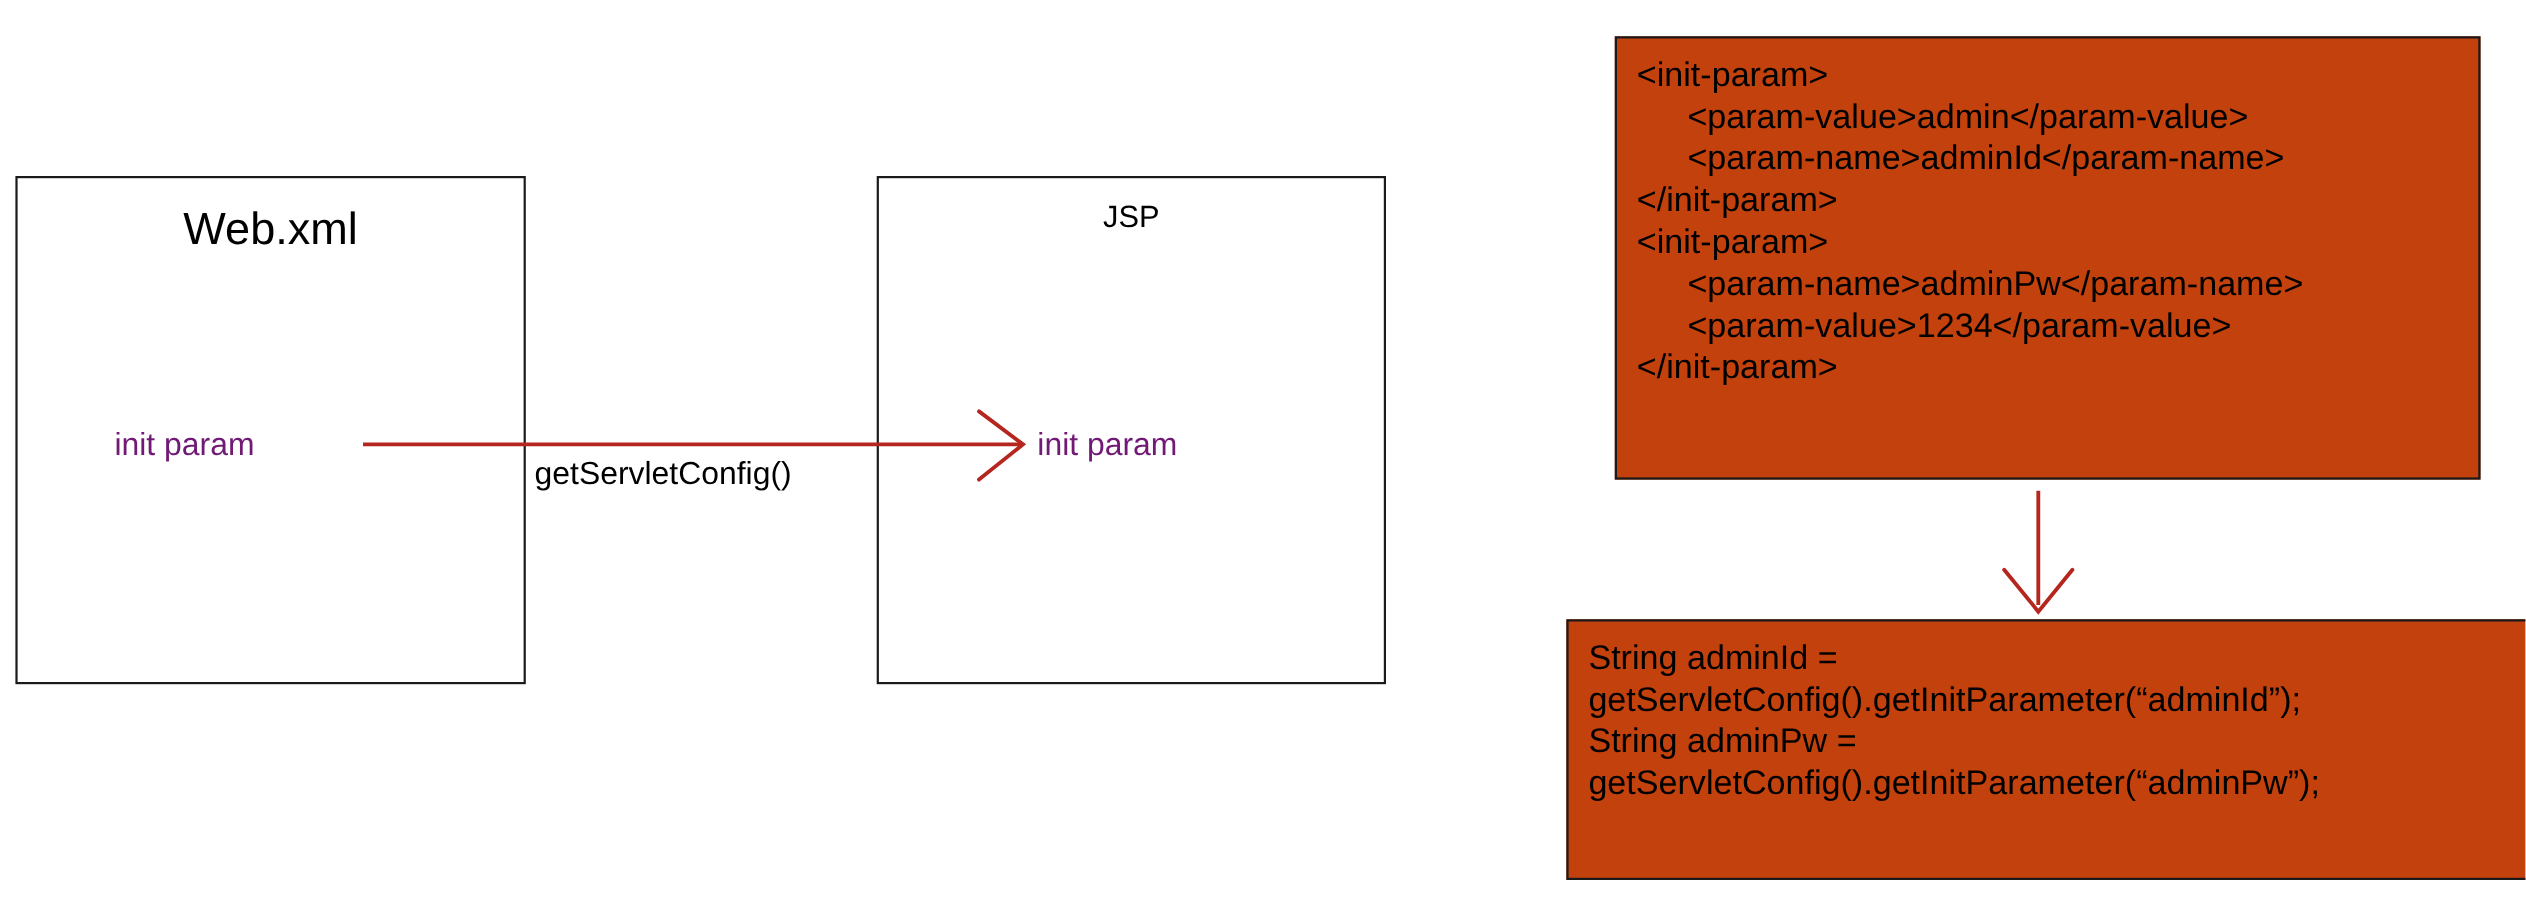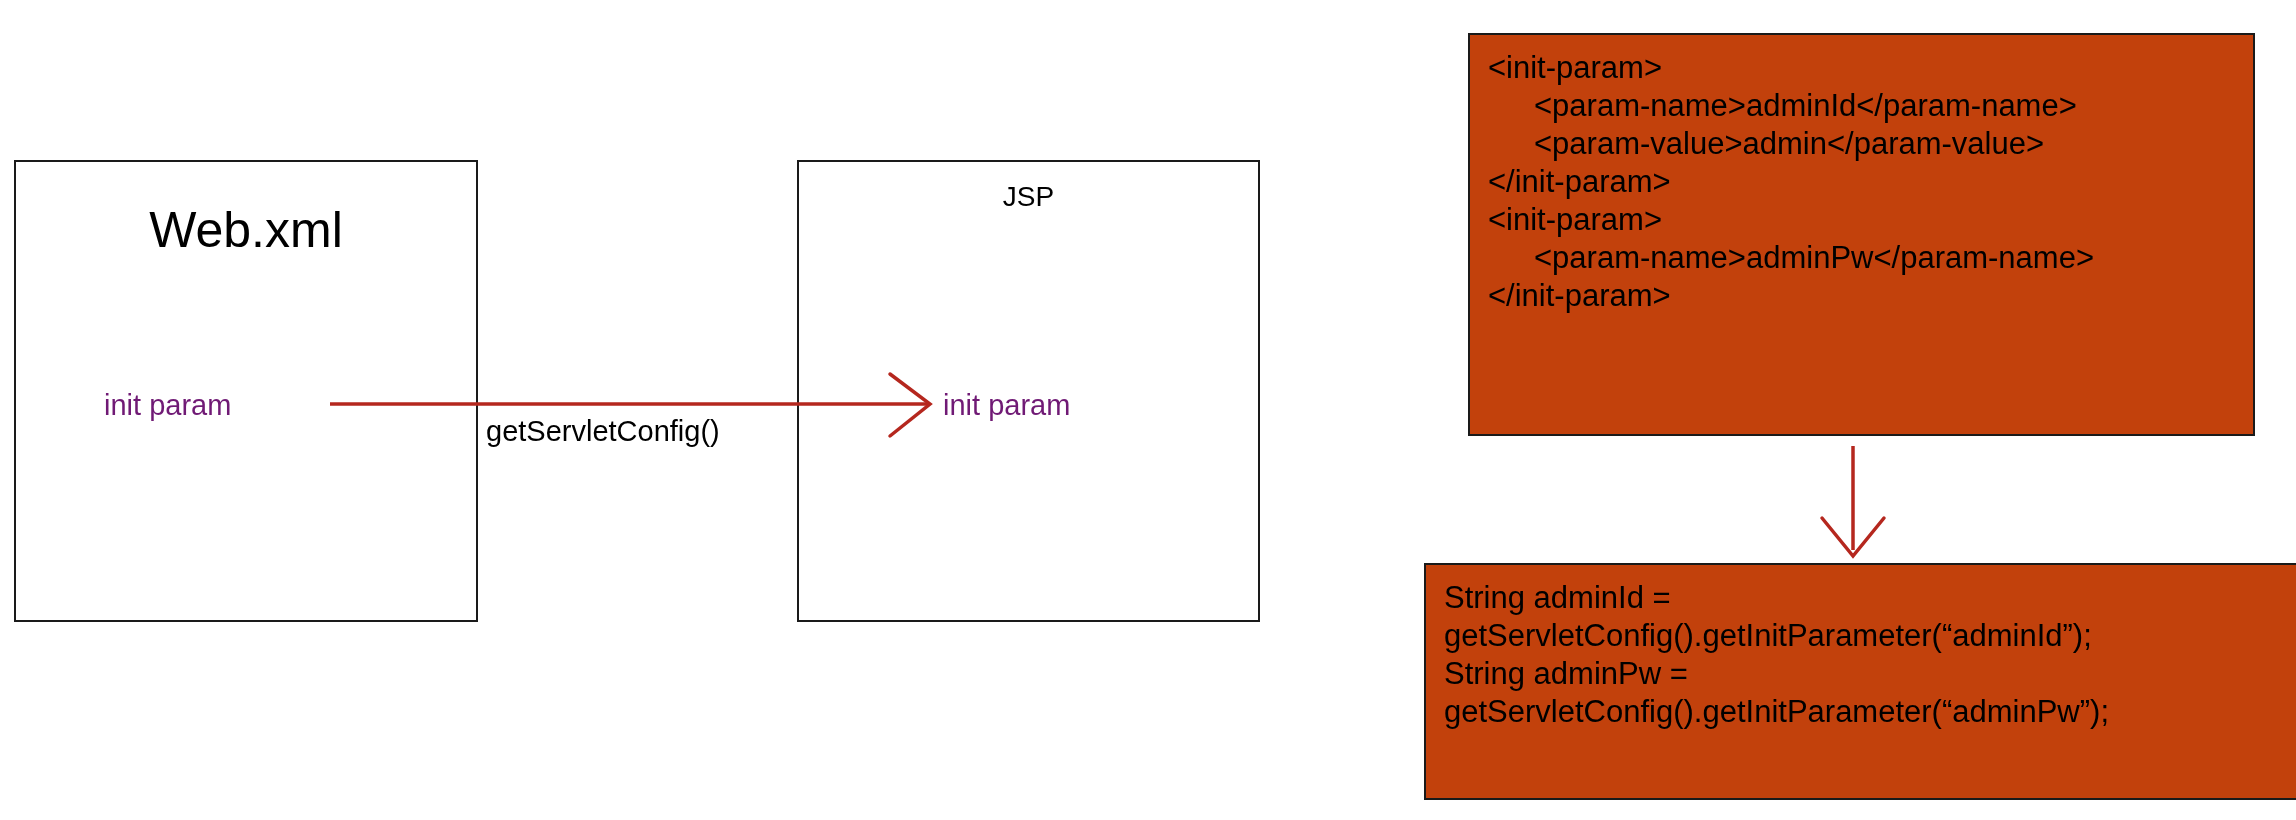--- a/index.html
+++ b/index.html
@@ -33,21 +33,21 @@
   .node-title {
     position: absolute;
     left: 0;
     right: 0;
     text-align: center;
     font-size: 34px;
     line-height: 1.1;
     color: #000000;
     white-space: nowrap;
   }
-  .node-title.webxml { top: 41px; font-size: 50px; }
+  .node-title.webxml { top: 24px; font-size: 41px; }
   .node-title.jsp    { top: 20px; font-size: 28px; }
 
   .node-sublabel {
     position: absolute;
     font-size: 29px;
     line-height: 1.1;
     color: #701a75;
     white-space: nowrap;
   }
 
@@ -116,25 +116,26 @@
   <div class="connector">
     <svg width="610" height="80" viewBox="0 0 610 80">
       <line x1="0" y1="36" x2="598" y2="36" stroke="#b5271e" stroke-width="3.5"></line>
       <polyline points="560,6 600,36 560,68" fill="none" stroke="#b5271e" stroke-width="3.5" stroke-linecap="round" stroke-linejoin="miter"></polyline>
     </svg>
   </div>
   <div class="connector-label">getServletConfig()</div>
 
   <div class="code-block" style="left:1468px; top:33px; width:787px; height:403px;">
     <div class="code-line">&lt;init-param&gt;</div>
+    <div class="code-line indent-1">&lt;param-value&gt;admin&lt;/param-value&gt;</div>
     <div class="code-line indent-1">&lt;param-name&gt;adminId&lt;/param-name&gt;</div>
-    <div class="code-line indent-1">&lt;param-value&gt;admin&lt;/param-value&gt;</div>
     <div class="code-line">&lt;/init-param&gt;</div>
     <div class="code-line">&lt;init-param&gt;</div>
     <div class="code-line indent-1">&lt;param-name&gt;adminPw&lt;/param-name&gt;</div>
+    <div class="code-line indent-1">&lt;param-value&gt;1234&lt;/param-value&gt;</div>
     <div class="code-line">&lt;/init-param&gt;</div>
   </div>
 
   <div class="v-arrow">
     <svg width="110" height="120" viewBox="0 0 110 120">
       <line x1="53" y1="0" x2="53" y2="104" stroke="#b5271e" stroke-width="3.5"></line>
       <polyline points="22,72 53,110 84,72" fill="none" stroke="#b5271e" stroke-width="3.5" stroke-linecap="round" stroke-linejoin="miter"></polyline>
     </svg>
   </div>
 

